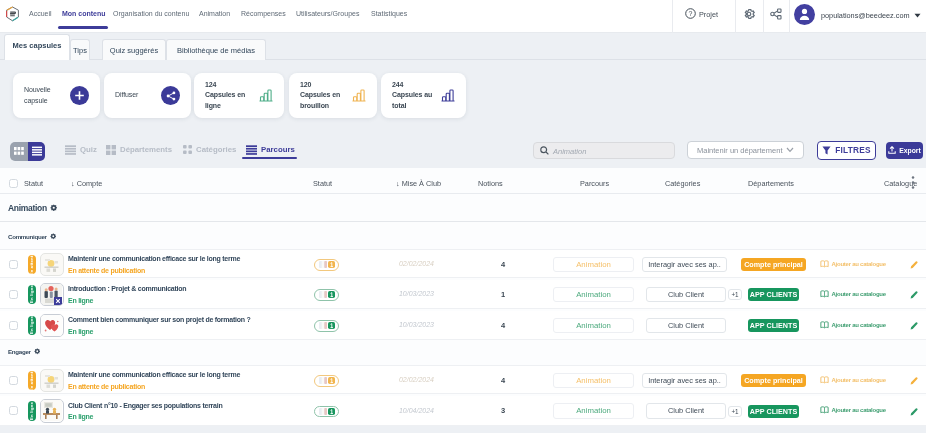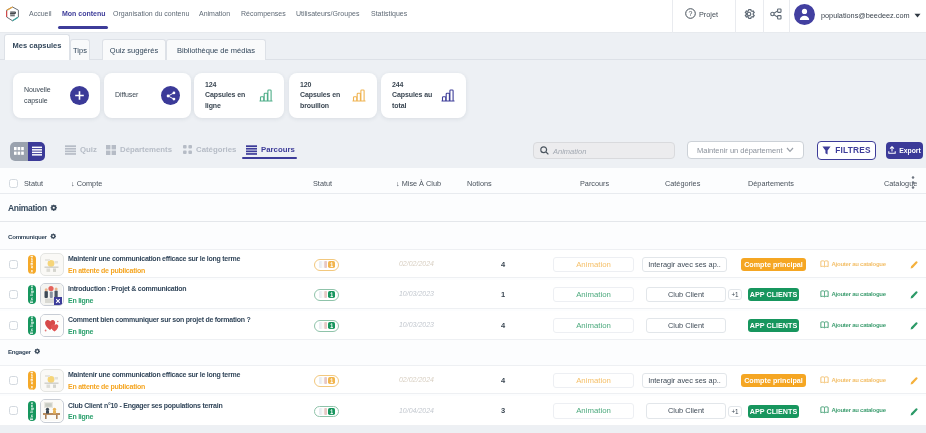--- a/index.html
+++ b/index.html
@@ -219,21 +219,21 @@
       </svg>
       <span style="font-size:6.8px;color:#fff;font-weight:bold">Export</span>
     </div>
 
 <div class="abs" style="left:0;top:168px;width:926px;height:258px;background:#fcfdfe"></div>
 <div class="cbx" style="left:9px;top:179px"></div>
 <span class="hlbl" style="left:24px">Statut</span>
 <span class="hlbl" style="left:71px">↓ Compte</span>
 <span class="hlbl" style="left:313px">Statut</span>
 <span class="hlbl" style="left:396px">↓ Mise À Club</span>
-<span class="hlbl" style="left:467px">Notions</span>
+<span class="hlbl" style="left:478px">Notions</span>
 <span class="hlbl" style="left:580px">Parcours</span>
 <span class="hlbl" style="left:665px">Catégories</span>
 <span class="hlbl" style="left:748px">Départements</span>
 <span class="hlbl" style="left:884px">Catalogue</span>
 <svg class="abs" style="left:911px;top:176px" width="4" height="13" viewBox="0 0 4 13">
       <g fill="#6e7680">
         <circle cx="2" cy="1.6" r="1.25"></circle>
         <circle cx="2" cy="6.5" r="1.25"></circle>
         <circle cx="2" cy="11.4" r="1.25"></circle>
       </g>

